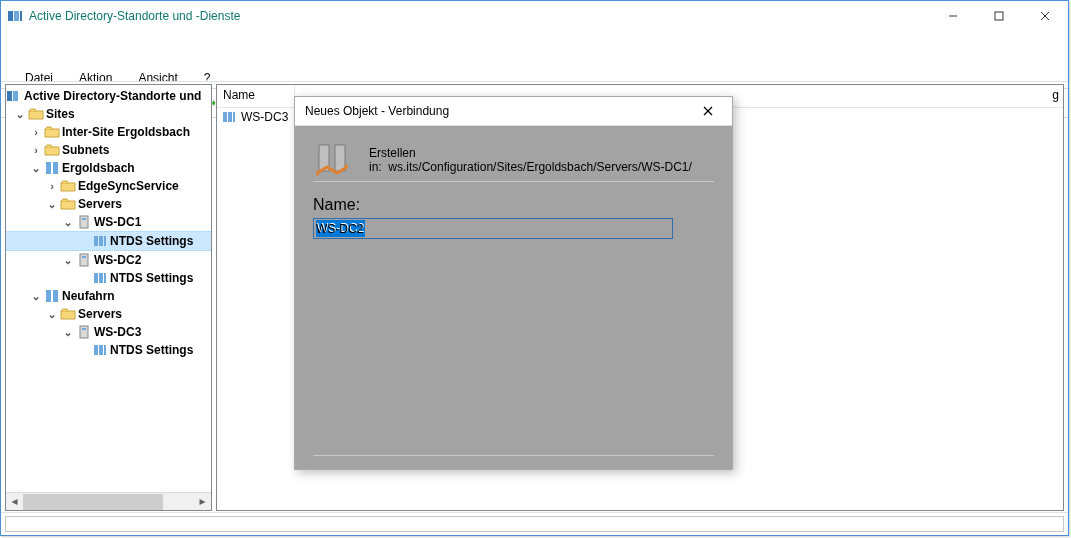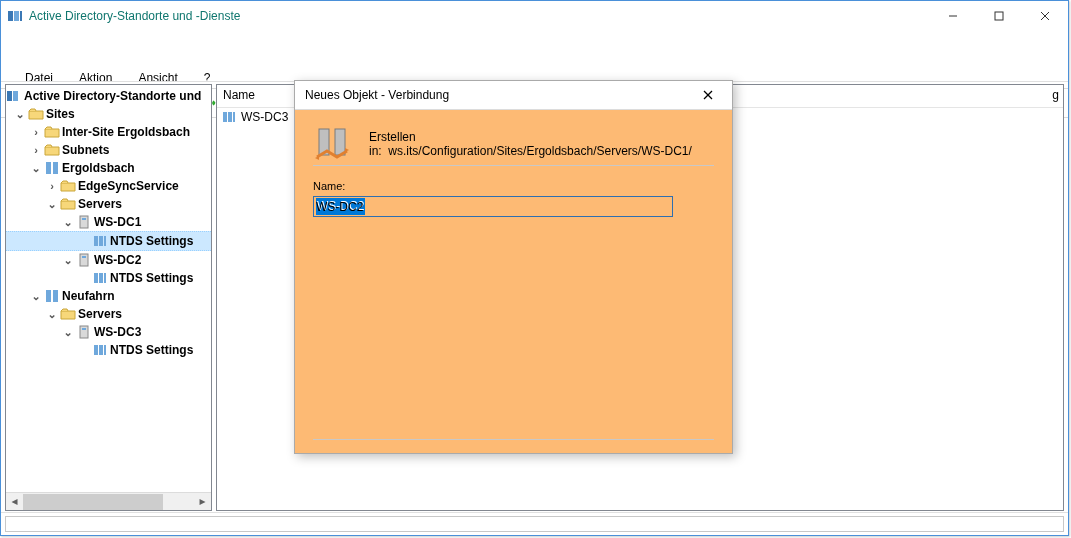--- a/index.html
+++ b/index.html
@@ -149,23 +149,23 @@
     background:#fff;
   }
   .statusbar::after{
     content:""; position:absolute; left:4px; right:4px; top:3px; bottom:3px;
     border:1px solid #c8c8c8;
   }
 
   
   .dialog {
     position: absolute;
-    left: 293px; top: 79px;
+    left: 293px; top: 95px;
     width: 437px; height: 372px;
-    background: #fdba74;
+    background: #a3a3a3;
     border: 1px solid #aaaaaa;
     box-shadow: 3px 3px 10px rgba(0,0,0,.25);
   }
   .dlg-titlebar {
     height: 28px; background:#fff;
     border-bottom: 1px solid #dcdcdc;
     display:flex; align-items:center;
     padding: 0 6px 0 10px;
   }
   .dlg-titlebar .dtitle { font-size:12px; }
@@ -179,21 +179,21 @@
     padding: 14px 18px 12px 18px;
     display:flex; flex-direction:column;
   }
   .dlg-head {
     display:flex; align-items:center; gap:14px;
     border-bottom: 1px solid #c8c8c8;
   }
   .dlg-head .bigicon { width:42px; height:42px; }
   .dlg-head .pathline { font-size:12px; }
   .dlg-field { margin-top: 14px; }
-  .dlg-field label { font-size:11px; display:block; margin-bottom:4px;}
+  .dlg-field label { font-size:16px; display:block; margin-bottom:4px;}
   .dlg-field input[type=text] {
     width: 354px; height: 19px;
     border: 1px solid #2f6fb0;
     padding: 0 2px;
     font: inherit;
     outline: none;
     background:#fff;
   }
   .dlg-field .selbg {
     position:relative;

